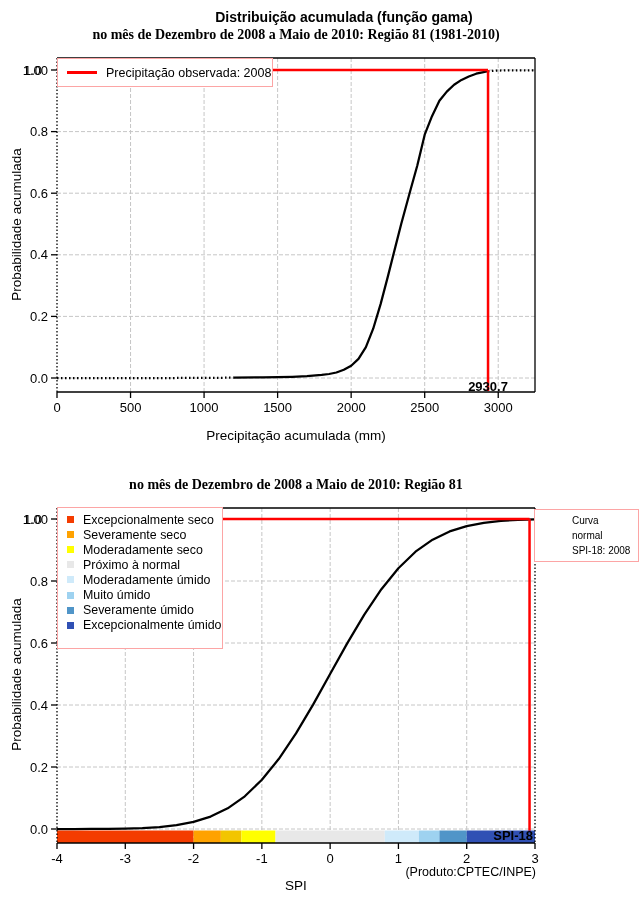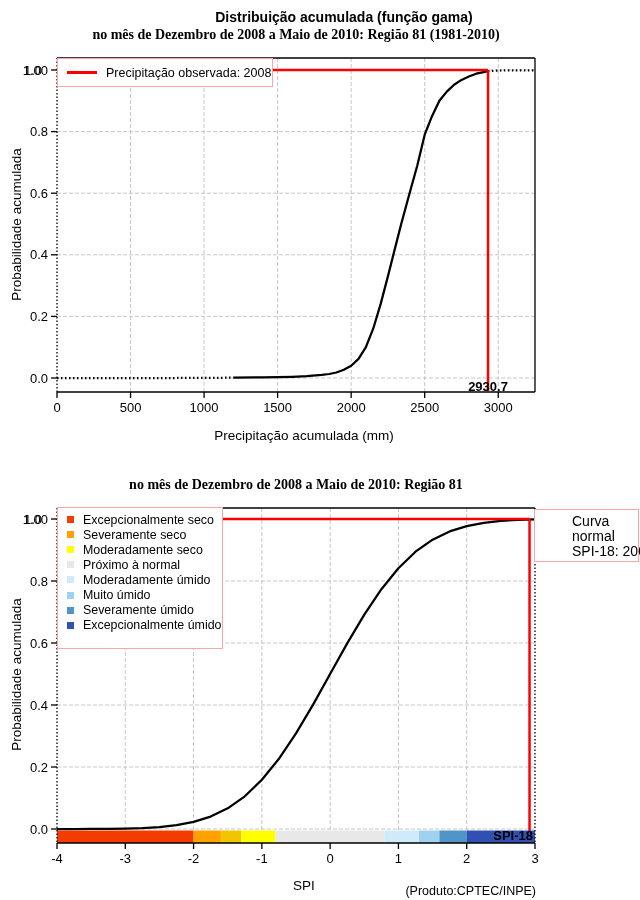--- a/index.html
+++ b/index.html
@@ -7,38 +7,38 @@
        font-family:"Liberation Sans", sans-serif;color:#000;}
   .chart{position:absolute;left:0;width:640px;height:450px;}
   #chart-top{top:0;}
   #chart-bottom{top:450px;}
   .chart svg{position:absolute;left:0;top:0;}
   .title{position:absolute;left:0;width:592px;text-align:center;
          font-size:14px;font-weight:bold;white-space:nowrap;}
   .title.l1{top:9px;padding-left:48px;}
   .title.l2{top:27px;font-family:Liberation Serif, serif;}
   .axlab{position:absolute;font-size:13.5px;}
-  .xlab{left:0;width:592px;text-align:center;top:428px;margin-left:8px;}
+  .xlab{left:0;width:592px;text-align:center;top:428px;}
   .ylab{left:-94px;top:217px;width:220px;text-align:center;transform:rotate(-90deg);}
-  .credit{position:absolute;right:104px;top:434px;font-size:12.5px;}
+  .credit{position:absolute;right:104px;top:415px;font-size:12.5px;}
   
   .lgd{position:absolute;background:#fff;border:1px solid #fca5a5;box-sizing:border-box;}
   #legend-top{left:57px;top:58px;width:216px;height:29px;display:flex;align-items:center;}
   .lline{display:inline-block;width:30px;height:3px;margin-left:9px;margin-right:9px;flex:none;}
   .lline.red{background:#ff0000;}
   #legend-top .ltext{font-size:12.5px;white-space:nowrap;}
   #legend-left{left:57px;top:57px;width:166px;padding:4px 0 15px 0;}
   .ll-row{display:flex;align-items:center;height:15.1px;}
   .ll-swatch{display:inline-block;width:7px;height:7px;margin-left:9px;margin-right:9px;flex:none;}
   .ll-label{font-size:12.4px;white-space:nowrap;}
   #legend-right{left:534px;top:59px;width:105px;padding:3px 0 3px 0;}
   .lr-row{display:flex;align-items:center;height:15px;}
   .lr-line{display:inline-block;width:24px;height:3px;margin-left:6px;margin-right:7px;flex:none;}
   .lr-line.hidden{visibility:hidden;}
-  .lr-label{font-size:14px;white-space:nowrap;}
+  .lr-label{font-size:10px;white-space:nowrap;}
   
   .grid{stroke:#c6c6c6;stroke-width:1;stroke-dasharray:4 2;fill:none;}
   .curve{fill:none;stroke-width:2.25;stroke-linejoin:round;}
   .curve.dotted{stroke-dasharray:1.5 2.5;}
   .refline{stroke:#ff0000;stroke-width:2.5;fill:none;}
   .border{stroke:#000;stroke-width:1.3;fill:none;}
   .border.dotted{stroke-dasharray:1.5 2;}
   .tick{stroke:#000;stroke-width:1.3;}
   .ticklab{font-size:13px;fill:#000;}
   .annot{font-size:13px;font-weight:bold;fill:#000;}

